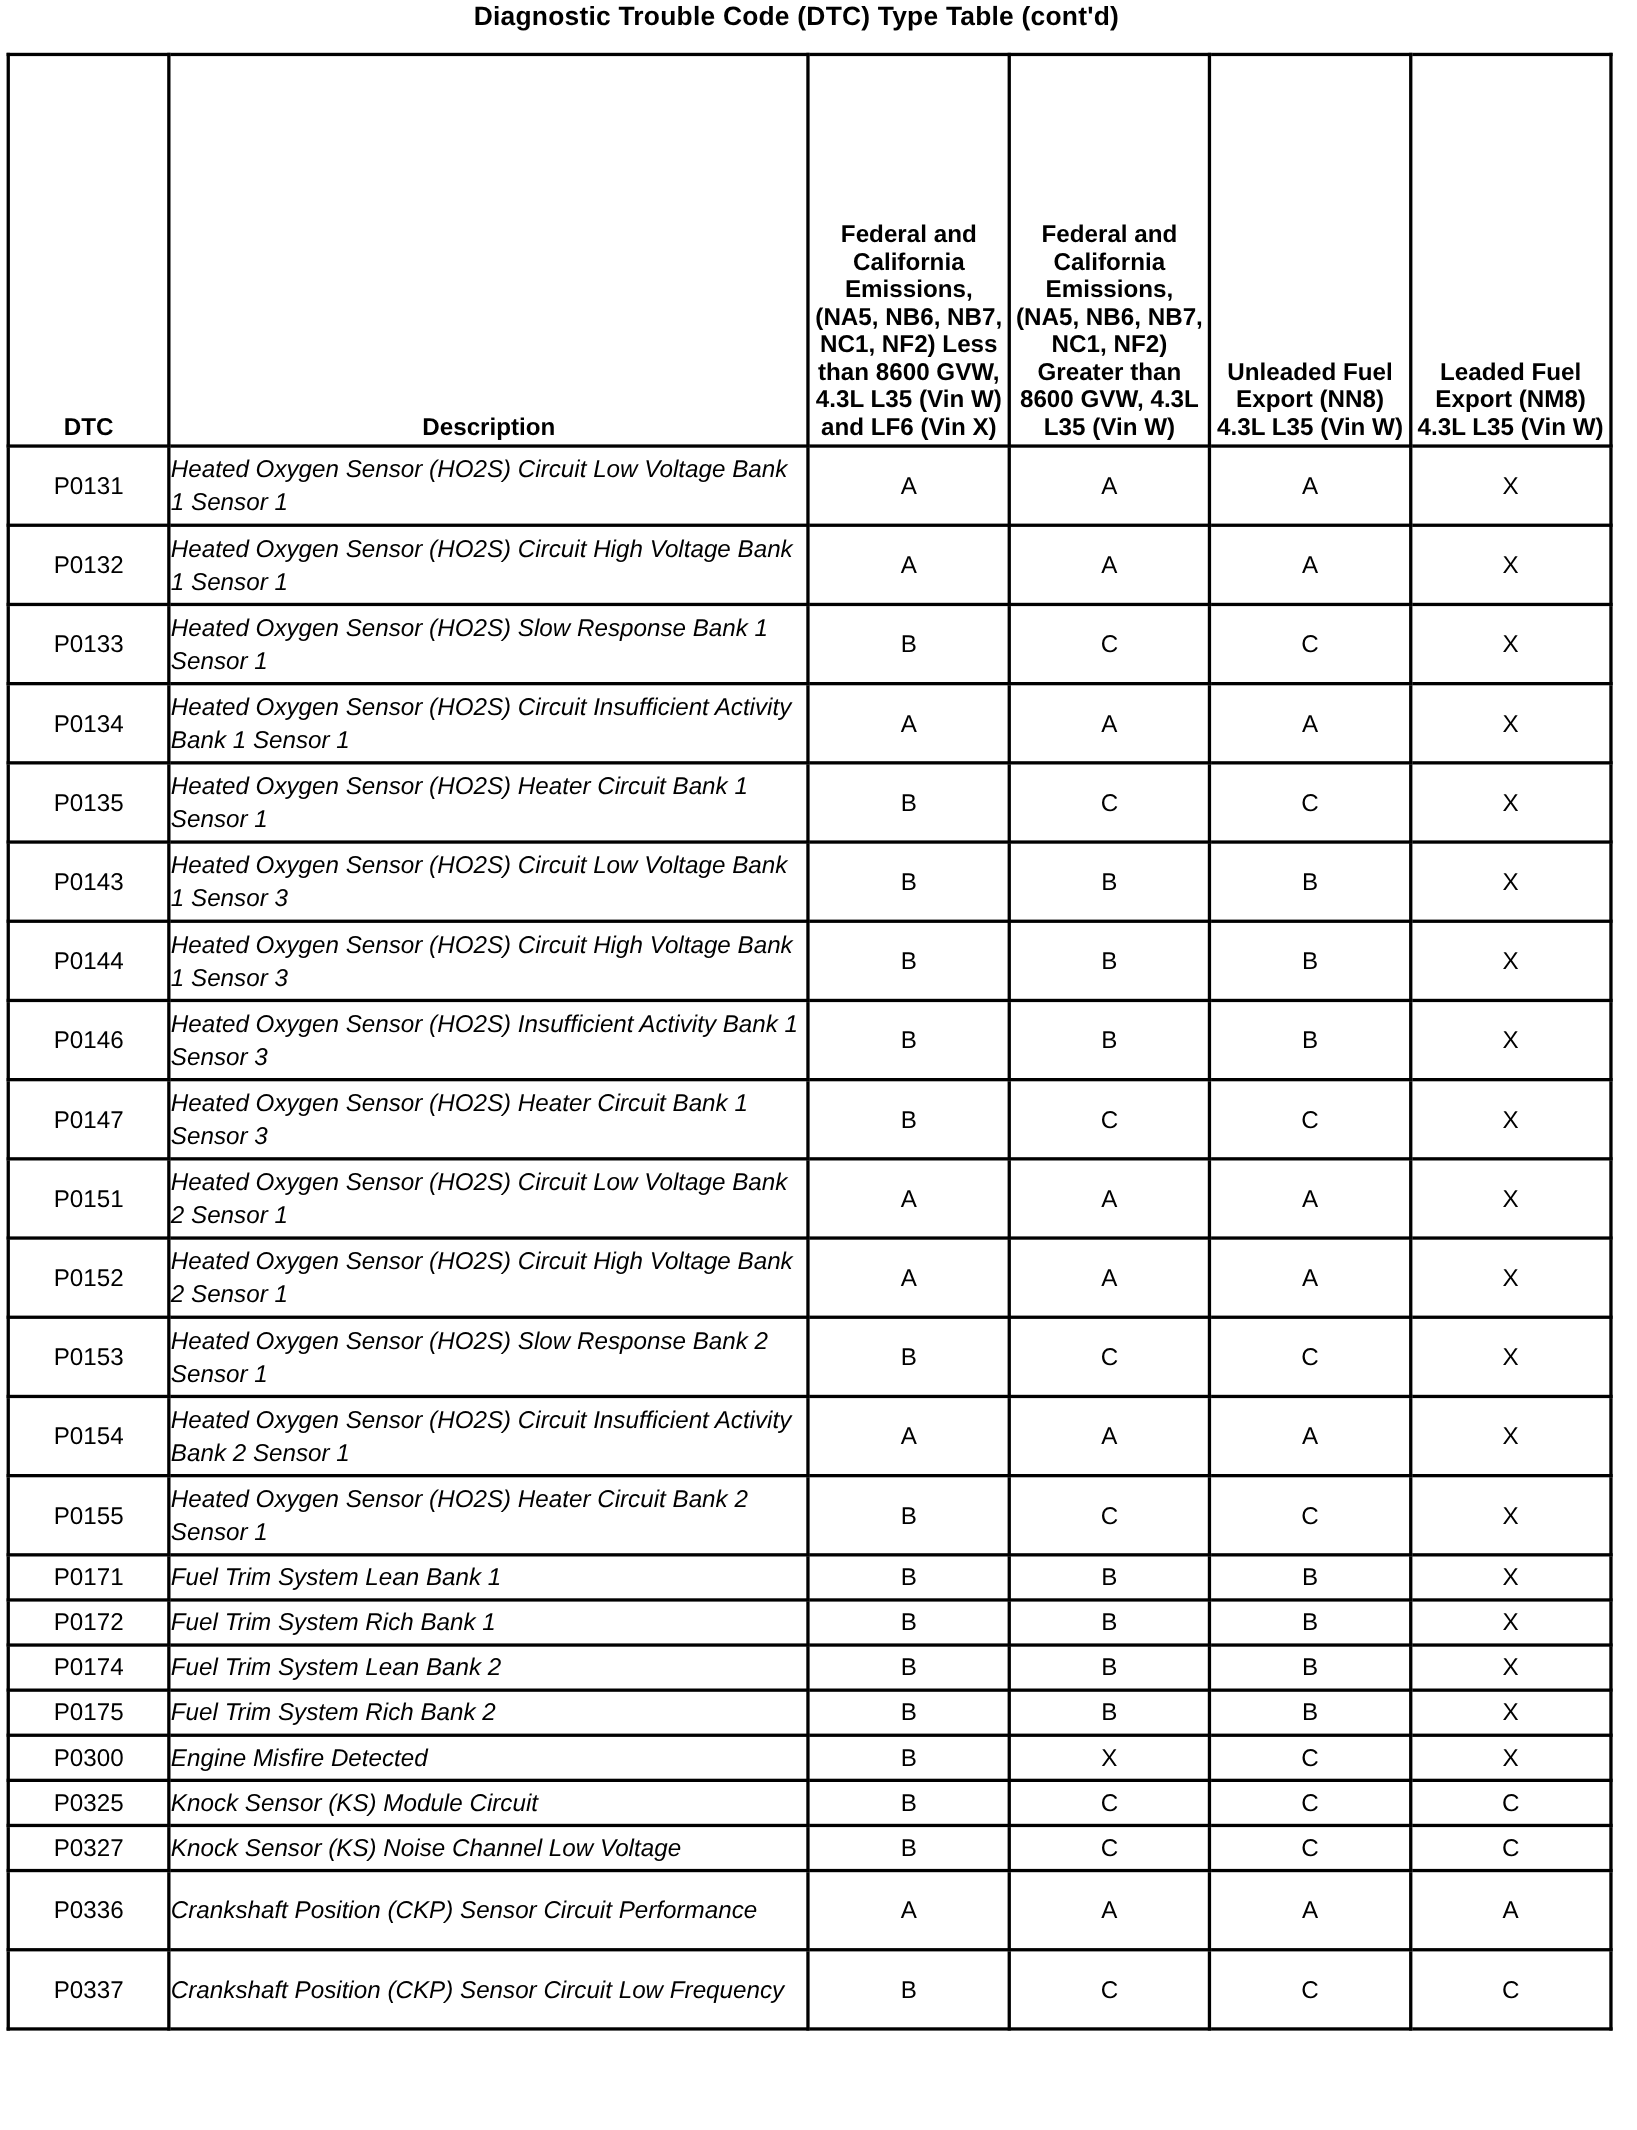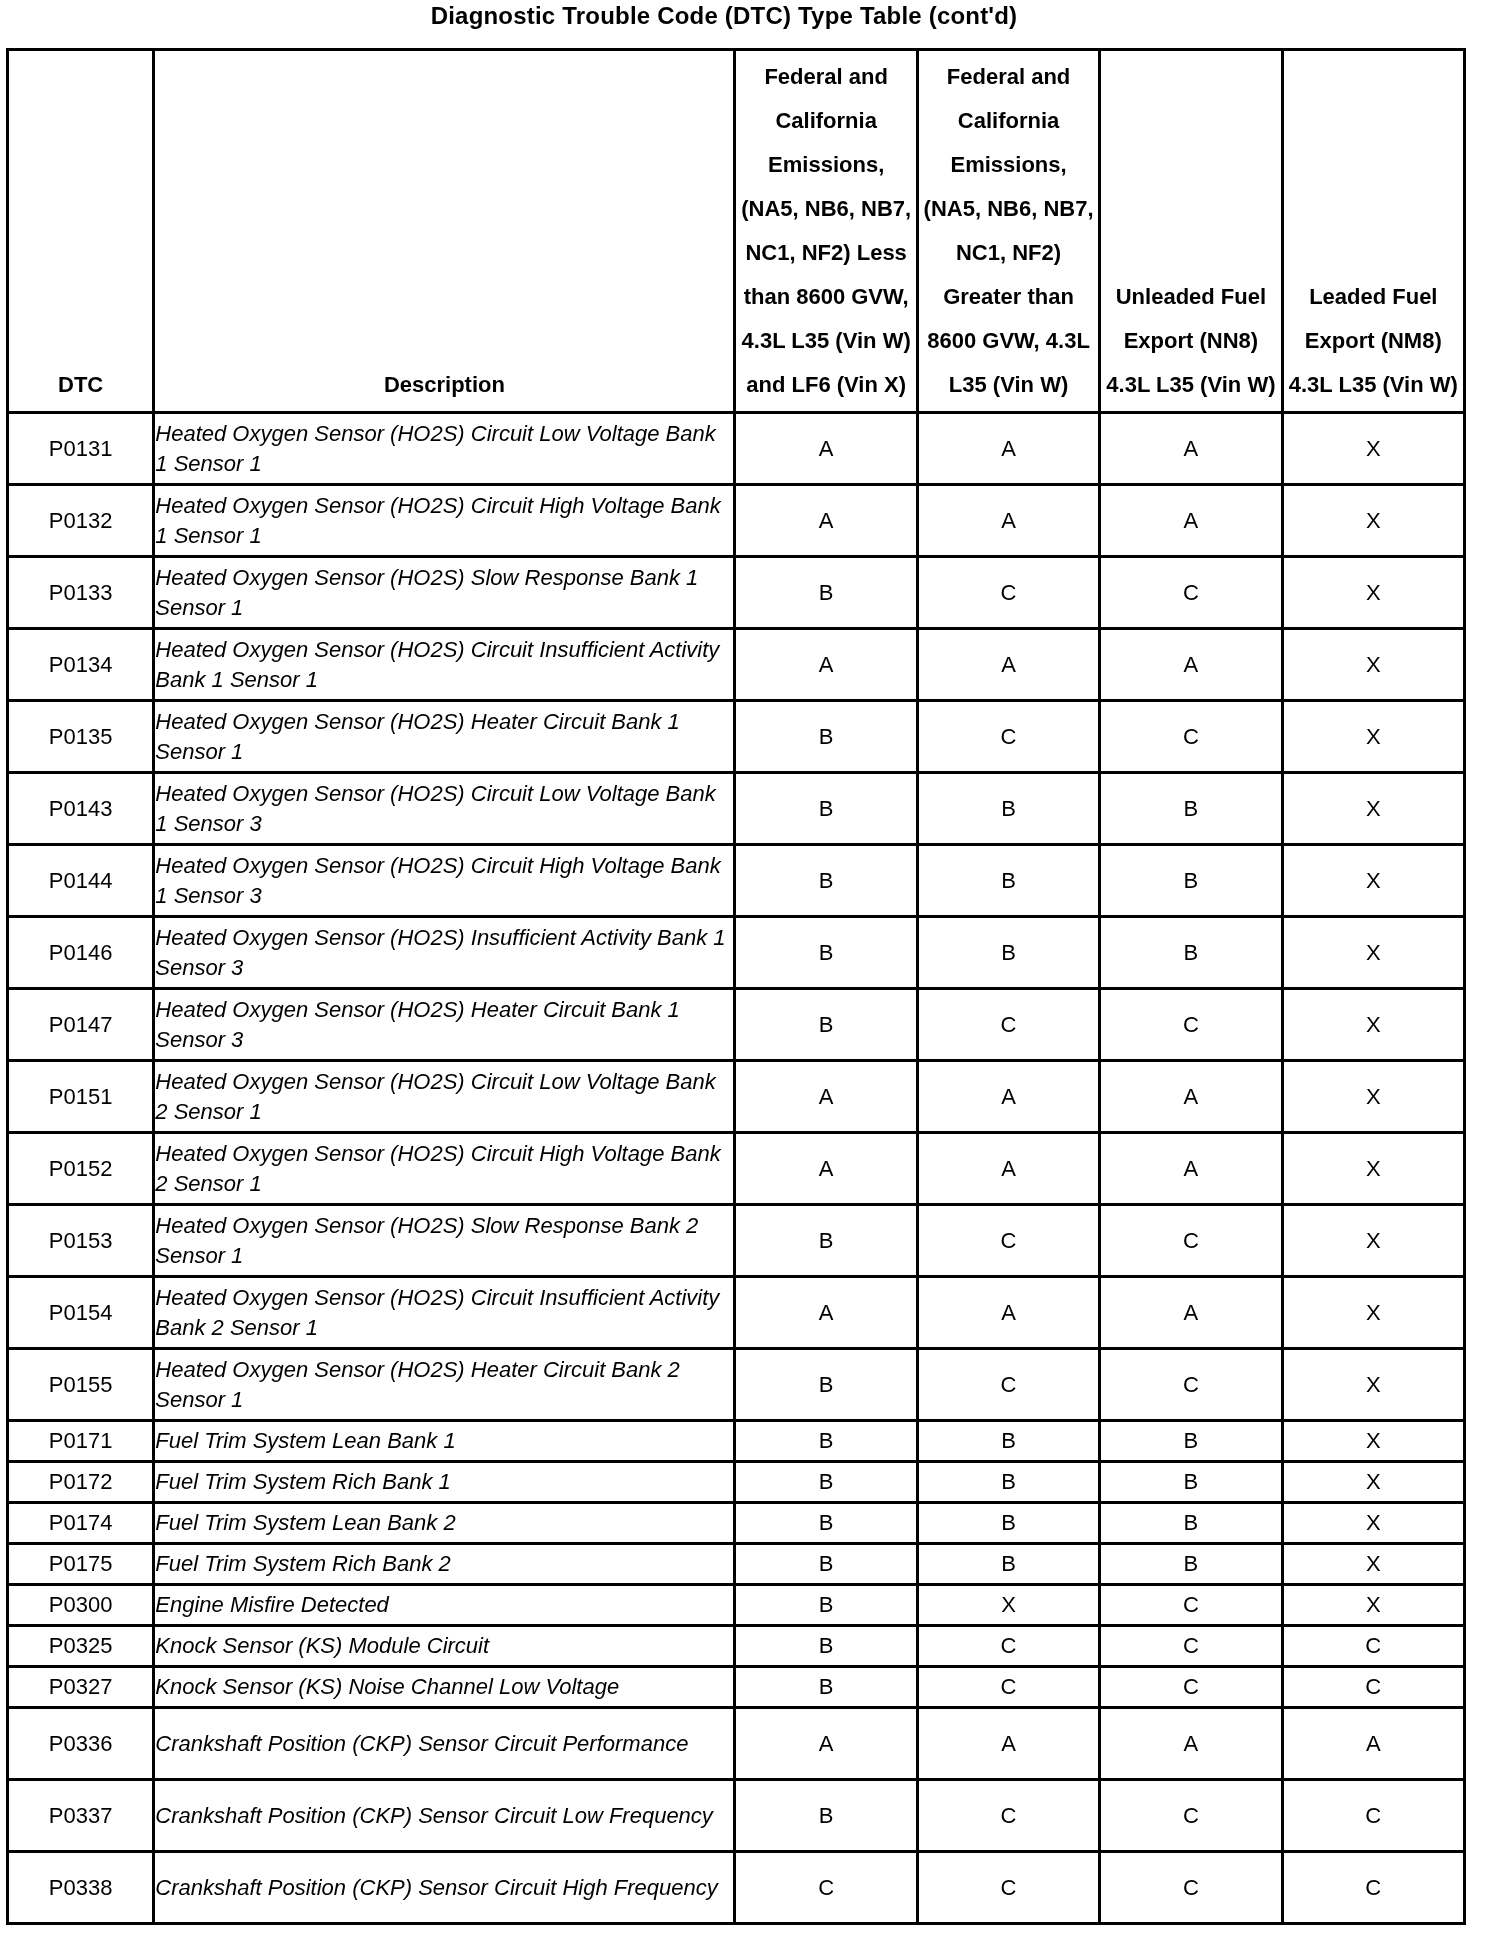--- a/index.html
+++ b/index.html
@@ -13,21 +13,21 @@
   }
   table.dtc {
     position: absolute; left: 6px; top: 48px;
     border-collapse: collapse; table-layout: fixed;
     width: 1460px;
   }
   table.dtc th, table.dtc td {
     border: 3px solid #000; padding: 0;
   }
   table.dtc th {
-    font-weight: bold; font-size: 22px; line-height: 44px;
+    font-weight: bold; font-size: 22px; line-height: 25px;
     vertical-align: bottom; text-align: center; padding: 4px 2px 4px 2px;
   }
   table.dtc td { font-size: 22px; }
   td.code { text-align: center; vertical-align: middle; }
   td.desc { text-align: left; vertical-align: middle; padding-left: 7px; line-height: 30px; font-style: italic; }
   td.val { text-align: center; vertical-align: middle; }
   tr.two { height: 72px; }
   tr.one { height: 41px; }
   tr.head { height: 356px; }
 </style>
@@ -233,22 +233,14 @@
         <td class="val">A</td>
       </tr>
       <tr class="two">
         <td class="code">P0337</td>
         <td class="desc">Crankshaft Position (CKP) Sensor Circuit Low Frequency</td>
         <td class="val">B</td>
         <td class="val">C</td>
         <td class="val">C</td>
         <td class="val">C</td>
       </tr>
-      <tr class="two">
-        <td class="code">P0338</td>
-        <td class="desc">Crankshaft Position (CKP) Sensor Circuit High Frequency</td>
-        <td class="val">C</td>
-        <td class="val">C</td>
-        <td class="val">C</td>
-        <td class="val">C</td>
-      </tr>
     </tbody>
 </table>
 
 </body></html>

